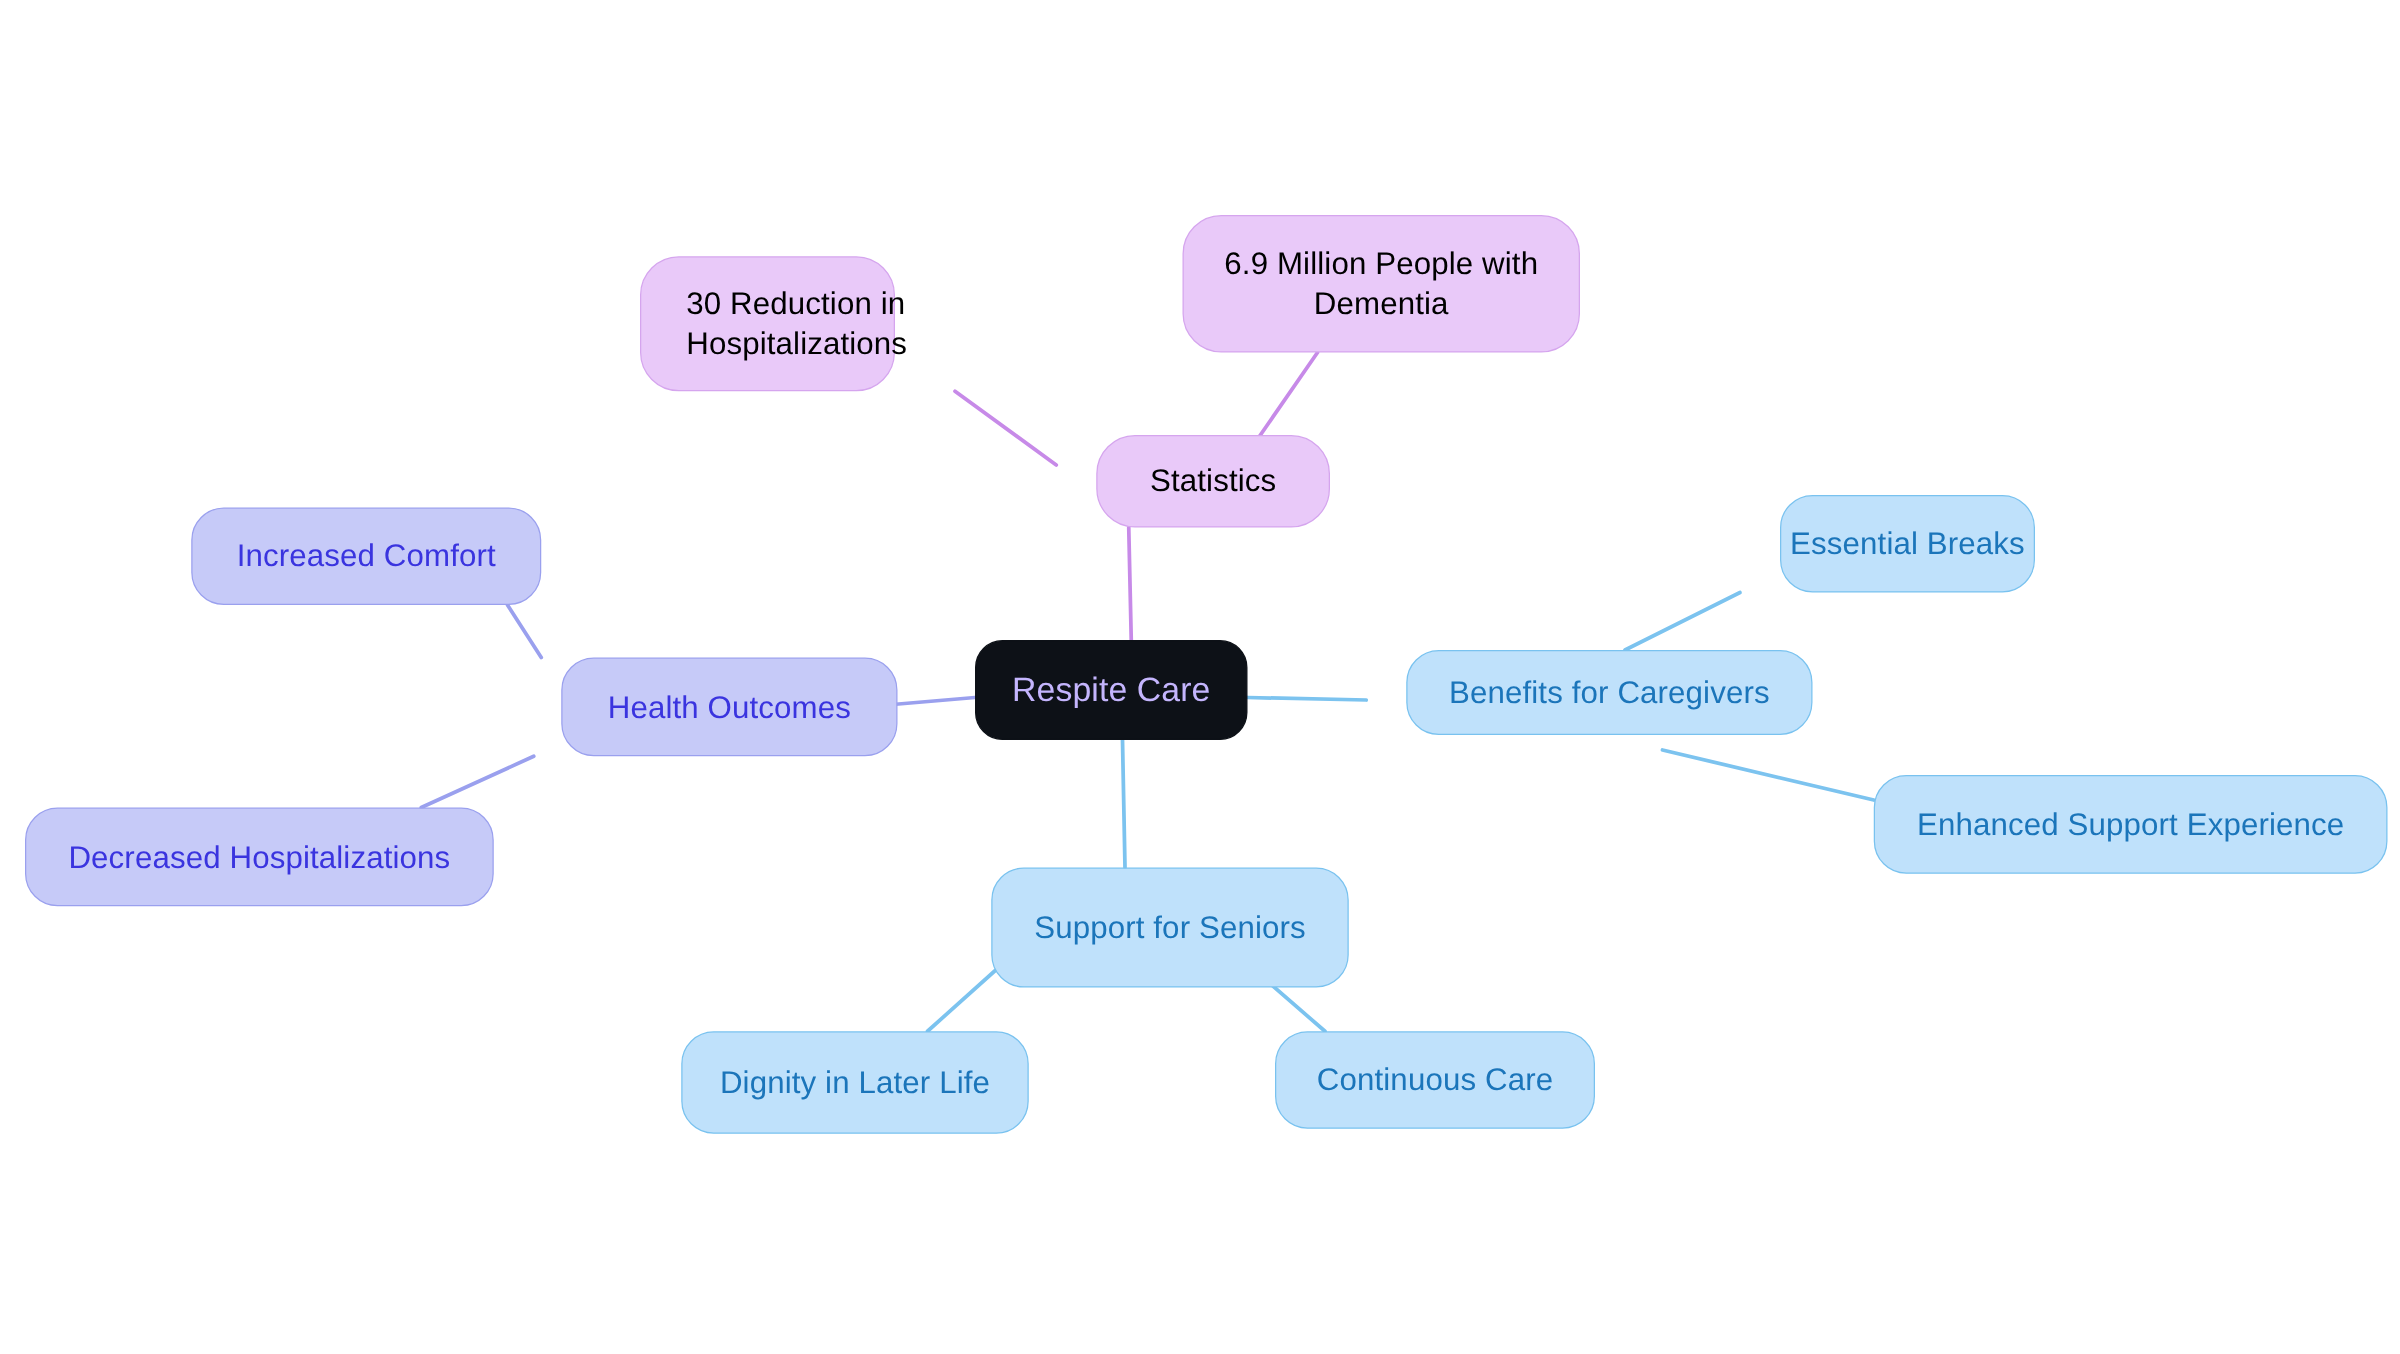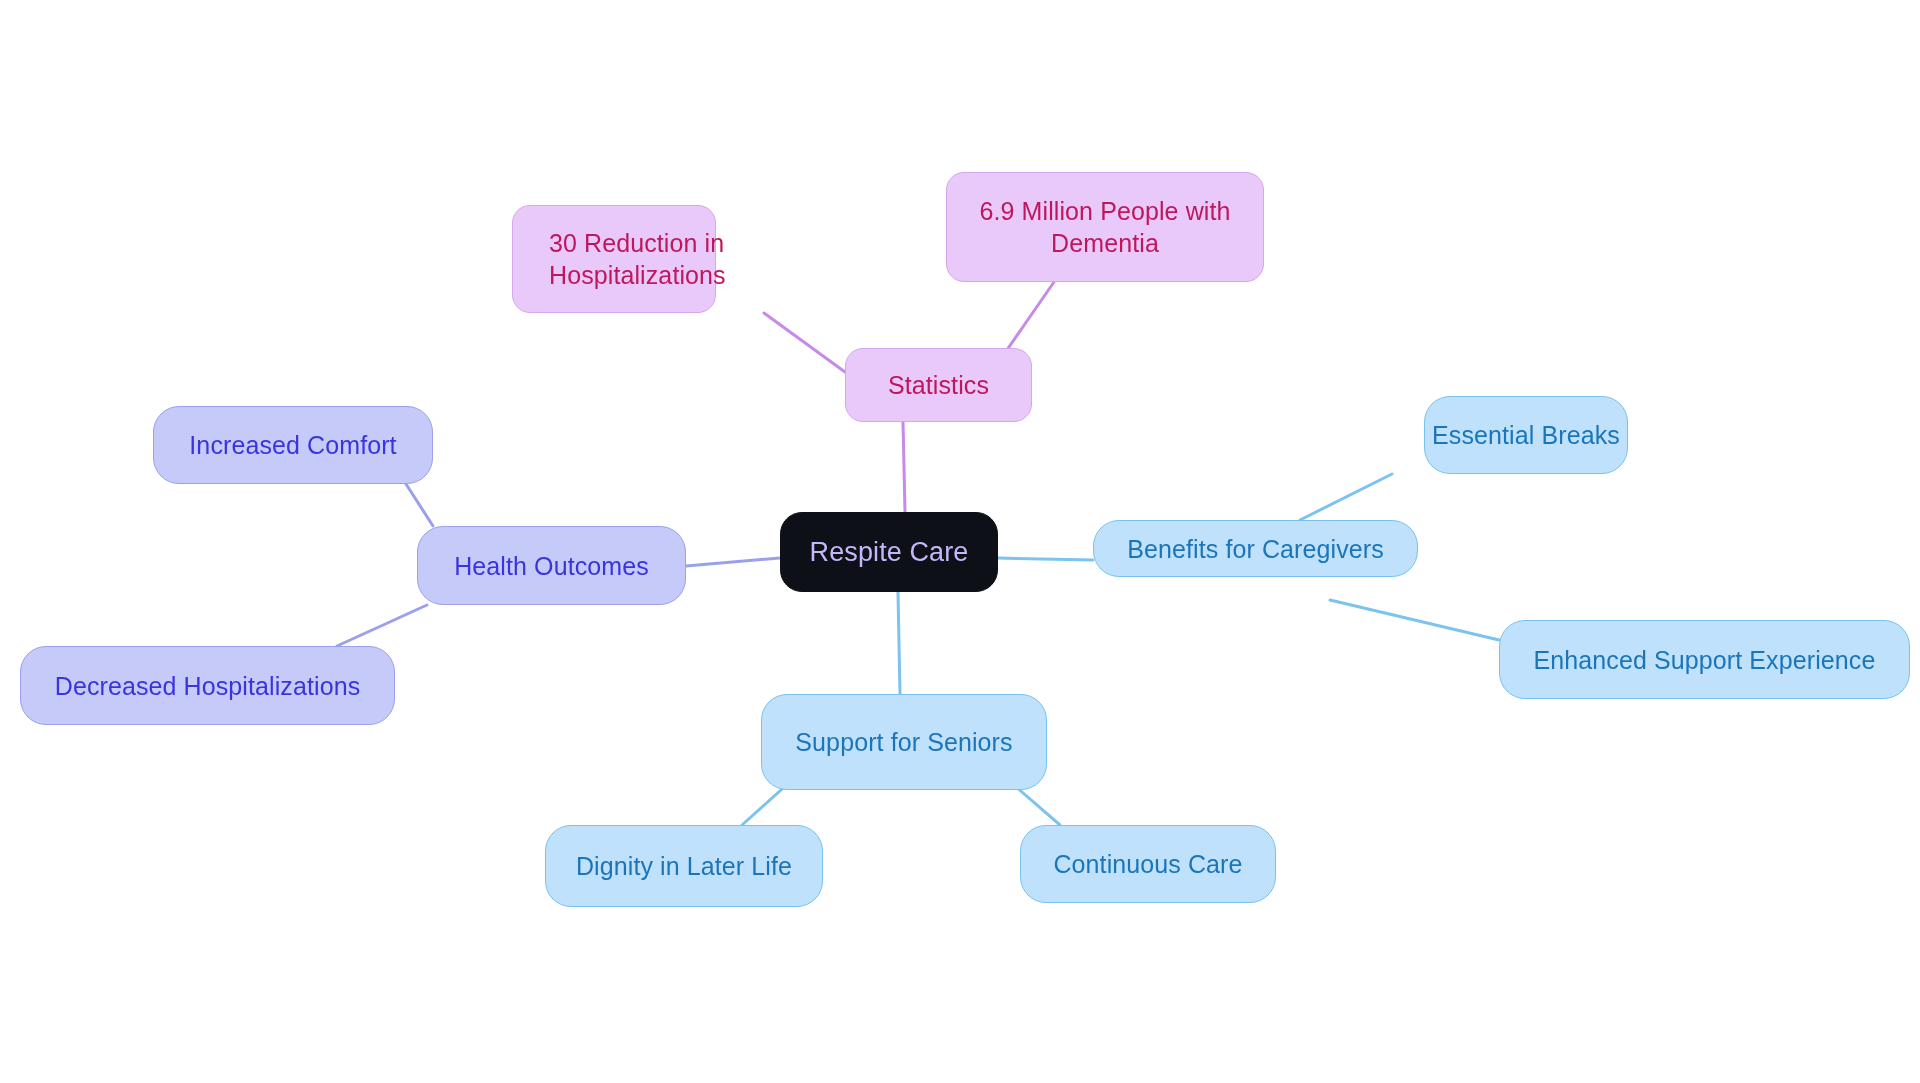--- a/index.html
+++ b/index.html
@@ -53,25 +53,25 @@
   .node-periwinkle {
     background: #c6caf8;
     border-color: #9aa0ee;
     color: #3a34df;
     border-radius: 26px;
     font-size: 25px;
   }
   .node-purple {
     background: #e9c9f9;
     border-color: #d5a5ee;
-    color: #be185d;
-    border-radius: 18px;
+    color: #000000;
+    border-radius: 31px;
     font-size: 25px;
   }
-  .node-lvl1 { font-size: 25px; }
+  .node-lvl1 { font-size: 25px; margin-left: 32px; }
   .align-left { justify-content: flex-start; text-align: left; padding-left: 36px; }
 </style>
 </head>
 <body>
 
 <div id="canvas">
 
   <svg id="edges" viewBox="0 0 1920 1083">
       <line x1="905" y1="512" x2="903" y2="422" stroke="#c78ae8" stroke-width="3" stroke-linecap="round"></line>
       <line x1="1000" y1="360" x2="1054" y2="282" stroke="#c78ae8" stroke-width="3" stroke-linecap="round"></line>
@@ -92,21 +92,21 @@
   <div class="node node-purple node-lvl1" style="left: 845px; top: 348px; width: 187px; height: 74px;">Statistics</div>
   <div class="node node-purple" style="left: 946px; top: 172px; width: 318px; height: 110px;">6.9 Million People with
 Dementia</div>
   <div class="node node-purple align-left" style="left: 512px; top: 205px; width: 204px; height: 108px;">30 Reduction in
 Hospitalizations</div>
 
   <div class="node node-periwinkle node-lvl1" style="left: 417px; top: 526px; width: 269px; height: 79px;">Health Outcomes</div>
   <div class="node node-periwinkle" style="left: 153px; top: 406px; width: 280px; height: 78px;">Increased Comfort</div>
   <div class="node node-periwinkle" style="left: 20px; top: 646px; width: 375px; height: 79px;">Decreased Hospitalizations</div>
 
-  <div class="node node-blue node-lvl1" style="left: 1093px; top: 520px; width: 325px; height: 57px;">Benefits for Caregivers</div>
+  <div class="node node-blue node-lvl1" style="left: 1093px; top: 520px; width: 325px; height: 68px;">Benefits for Caregivers</div>
   <div class="node node-blue" style="left: 1424px; top: 396px; width: 204px; height: 78px;">Essential Breaks</div>
   <div class="node node-blue" style="left: 1499px; top: 620px; width: 411px; height: 79px;">Enhanced Support Experience</div>
 
   <div class="node node-blue node-lvl1" style="left: 761px; top: 694px; width: 286px; height: 96px;">Support for Seniors</div>
   <div class="node node-blue" style="left: 545px; top: 825px; width: 278px; height: 82px;">Dignity in Later Life</div>
   <div class="node node-blue" style="left: 994px; top: 825px; width: 256px; height: 78px; margin-left: 26px;">Continuous Care</div>
 
 </div>
 
 </body></html>

